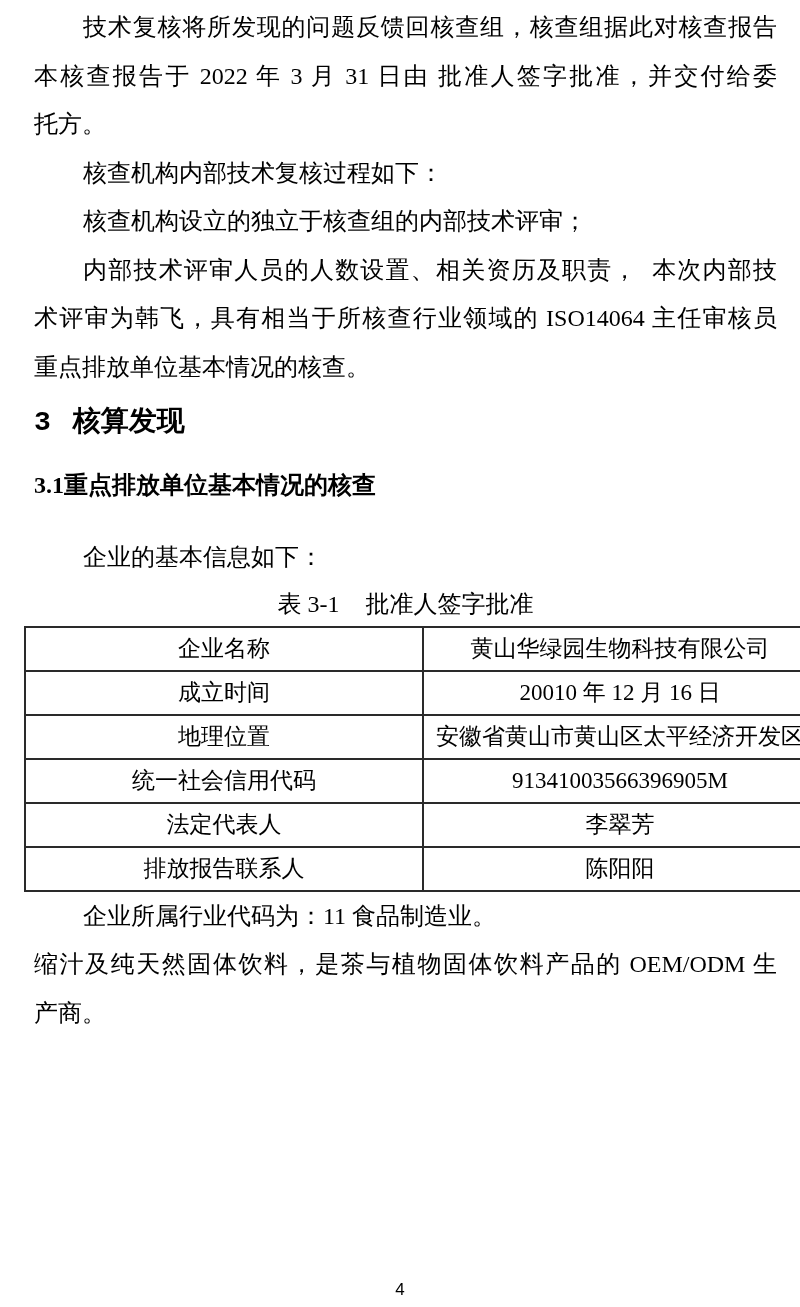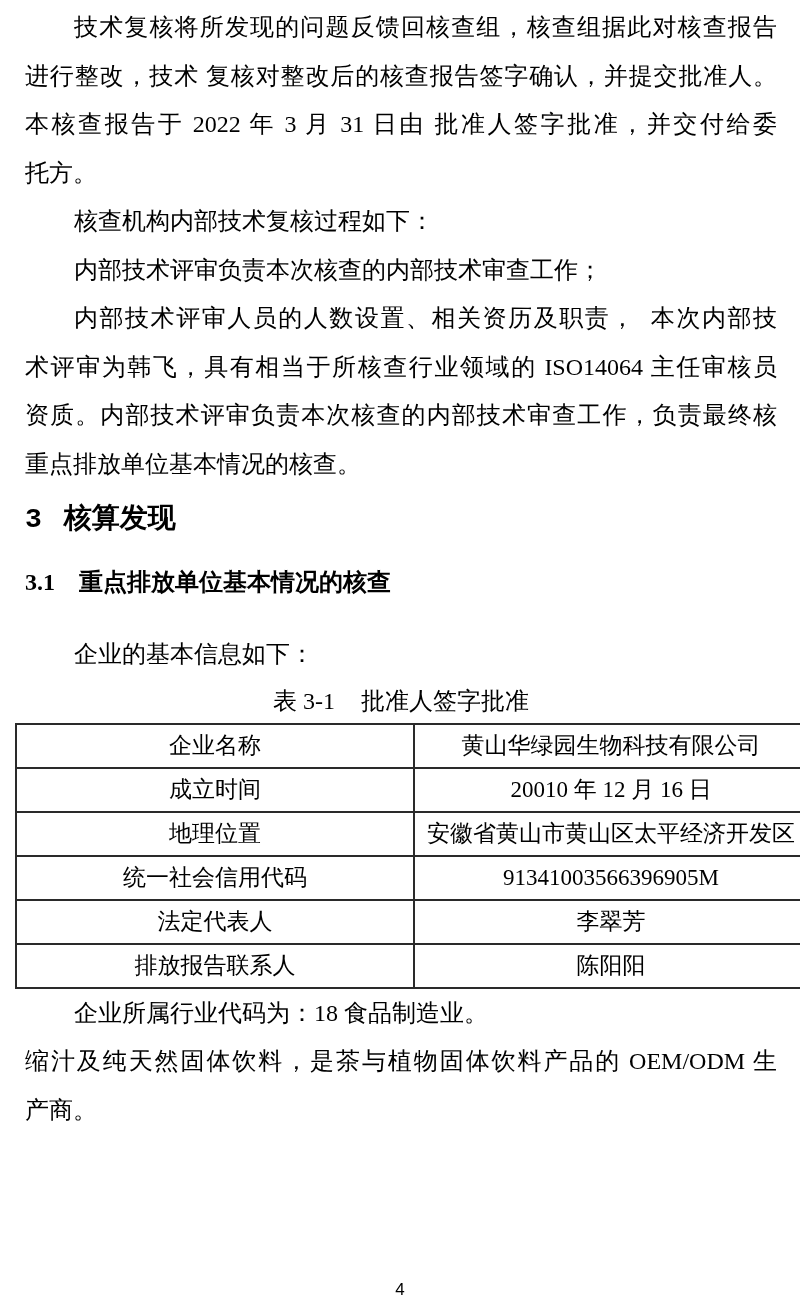--- a/index.html
+++ b/index.html
@@ -12,21 +12,21 @@
     height: 1307px;
     position: relative;
     overflow: hidden;
     color: #000000;
     font-family: "Liberation Serif", "DejaVu Serif", serif;
   }
   .page {
     box-sizing: border-box;
     width: 800px;
     height: 1307px;
-    padding: 3px 23px 0 25px;
+    padding: 3px 23px 0 34px;
     position: relative;
   }
   
   .ln {
     font-size: 24px;
     line-height: 48.5px;
     height: 48.5px;
     white-space: nowrap;
     overflow: visible;
     text-align: left;
@@ -47,21 +47,21 @@
     font-family: Liberation Mono, monospace;
   }
   .h-main .h-text { margin-left: 22px; }
   .h-sub {
     margin-top: 20px;
     height: 40px;
     line-height: 40px;
     font-size: 24px;
     font-weight: bold;
   }
-  .h-sub .h-text { margin-left: 24px; }
+  .h-sub .h-text { }
   .intro-gap { margin-top: 28px; }
   
   .caption {
     height: 44px;
     line-height: 44px;
     font-size: 24px;
     text-align: center;
   }
   .caption .cap-title { margin-left: 26px; }
   
@@ -92,31 +92,29 @@
     font-size: 17px;
     font-family: "Liberation Sans", "DejaVu Sans", sans-serif;
   }
 </style>
 </head>
 <body>
 
 <div class="page">
 
   <div class="ln j ind">技术复核将所发现的问题反馈回核查组，核查组据此对核查报告</div>
-  <div class="ln j">进行整改，技术 复核对整改后的核查报告签字确认，并提交批准人。</div>
   <div class="ln j">本核查报告于 2022 年 3 月 31 日由 批准人签字批准，并交付给委</div>
   <div class="ln">托方。</div>
 
   <div class="ln ind">核查机构内部技术复核过程如下：</div>
 
-  <div class="ln ind">内部技术评审负责本次核查的内部技术审查工作；</div>
+  <div class="ln ind">核查机构设立的独立于核查组的内部技术评审；</div>
 
   <div class="ln j ind">内部技术评审人员的人数设置、相关资历及职责，&nbsp; 本次内部技</div>
   <div class="ln j">术评审为韩飞，具有相当于所核查行业领域的 ISO14064 主任审核员</div>
-  <div class="ln j">资质。内部技术评审负责本次核查的内部技术审查工作，负责最终核</div>
   <div class="ln">重点排放单位基本情况的核查。</div>
 
   <div class="h-main">
     <span class="h-num">3</span><span class="h-text">核算发现</span>
   </div>
 
   <div class="h-sub">
     <span class="h-num">3.1</span><span class="h-text">重点排放单位基本情况的核查</span>
   </div>
 
@@ -148,20 +146,20 @@
         <td class="col-label">法定代表人</td>
         <td class="col-value">李翠芳</td>
       </tr>
       <tr>
         <td class="col-label">排放报告联系人</td>
         <td class="col-value">陈阳阳</td>
       </tr>
     </tbody>
   </table>
 
-  <div class="ln ind">企业所属行业代码为：18 食品制造业。</div>
+  <div class="ln ind">企业所属行业代码为：11 食品制造业。</div>
 
   <div class="ln j">缩汁及纯天然固体饮料，是茶与植物固体饮料产品的 OEM/ODM 生</div>
   <div class="ln">产商。</div>
 
   <div class="footer">4</div>
 
 </div>
 
 </body></html>

